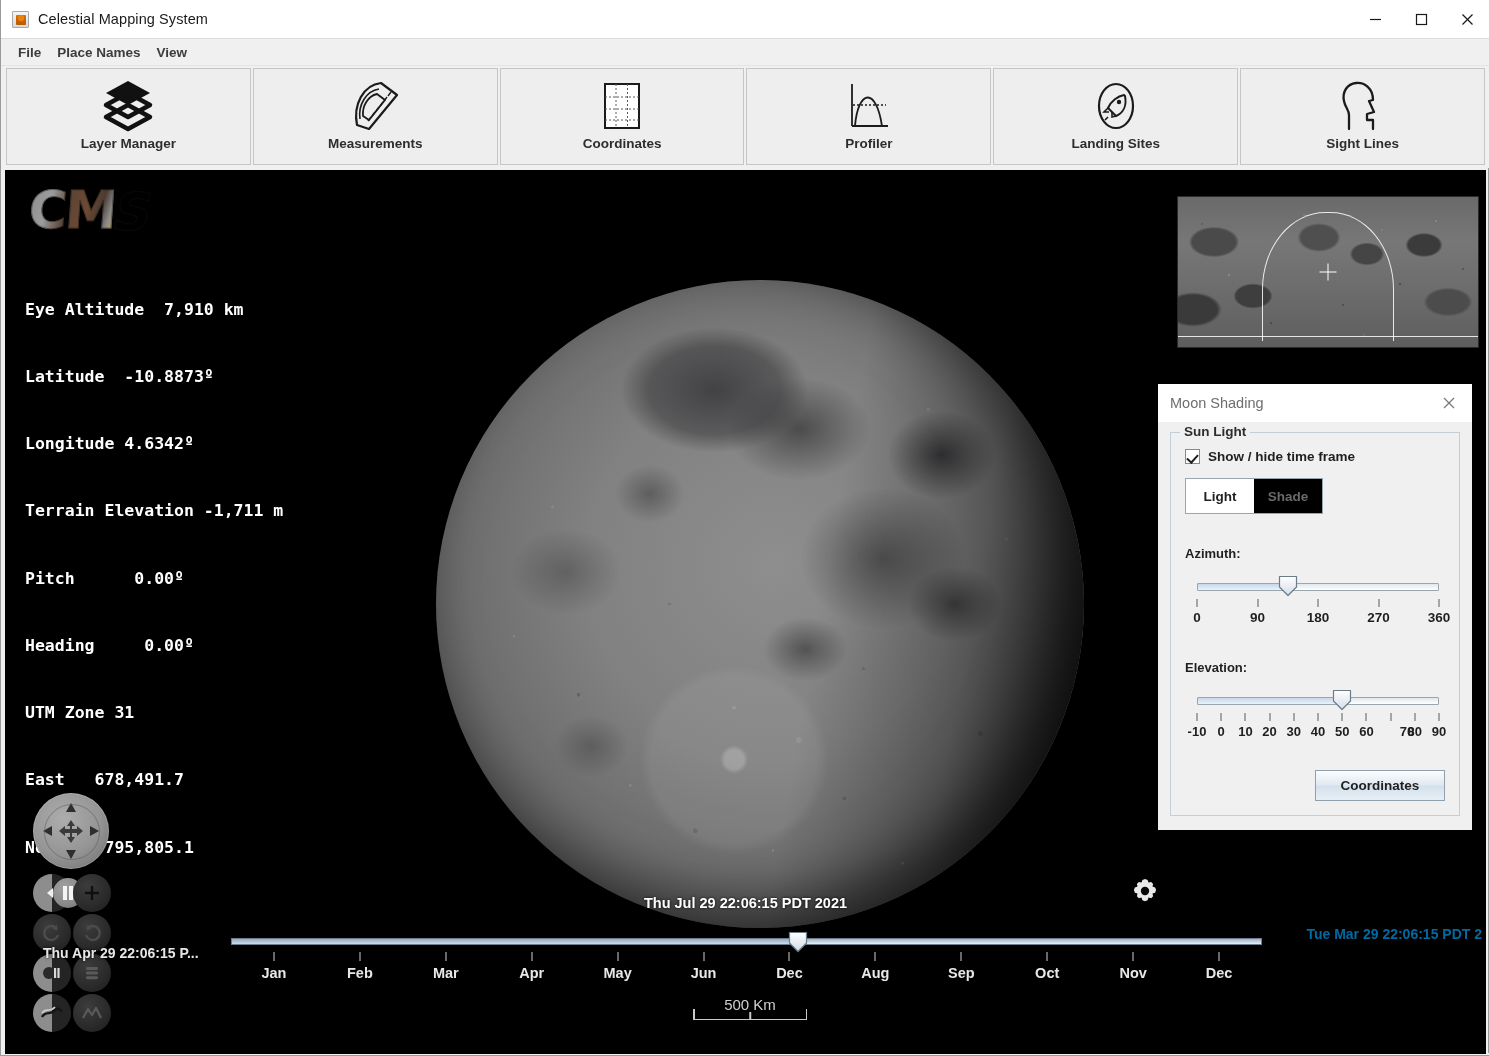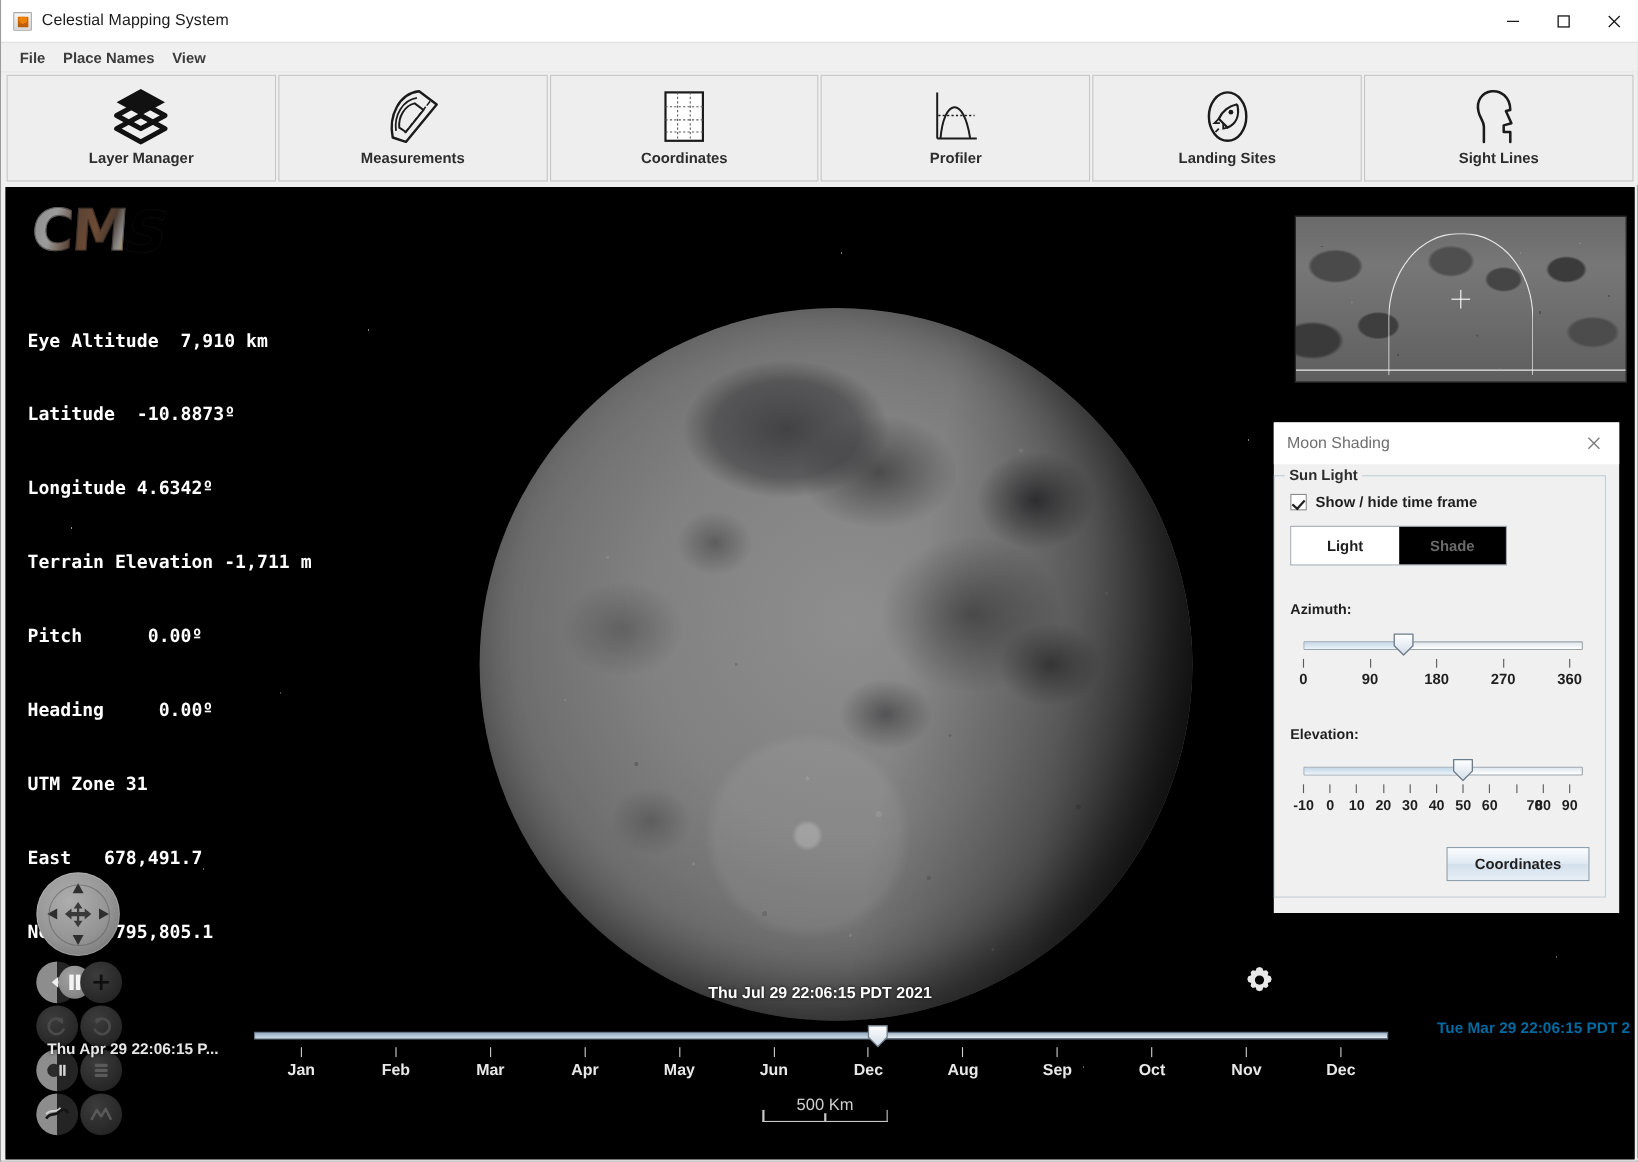--- a/index.html
+++ b/index.html
@@ -284,21 +284,21 @@
     padding: 0 12px;
   }
   .dlg-title-text {
     font-size: 14.5px; color: #6e6e6e; flex: 1;
   }
   .dlg-close {
     width: 22px; height: 22px;
     display: flex; align-items: center; justify-content: center;
     cursor: default;
   }
-  .dlg-body { padding: 10px 12px 12px 0; }
+  .dlg-body { padding: 10px 12px 12px 12px; }
   .group {
     border: 1px solid #c3cfd8;
     padding: 14px 14px 14px 14px;
     position: relative;
     height: 384px;
   }
   .group-legend {
     position: absolute; top: -9px; left: 9px;
     background: #f0f0f0;
     padding: 0 4px;
@@ -318,21 +318,21 @@
     width: 5px; height: 9px;
     border: solid #202020;
     border-width: 0 2px 2px 0;
     transform: rotate(42deg);
   }
   .chk-label { font-size: 13.5px; font-weight: bold; color: #1f1f1f; }
 
   .segmented {
     margin-top: 14px;
     display: flex;
-    width: 197px;
+    width: 138px;
     border: 1px solid #9aa6ae;
   }
   .seg {
     flex: 1; height: 34px;
     display: flex; align-items: center; justify-content: center;
     font-size: 13.5px; font-weight: bold;
     cursor: default;
   }
   .seg.light { background: #ffffff; color: #1f1f1f; }
   .seg.shade { background: #000000; color: #6a6a6a; }

